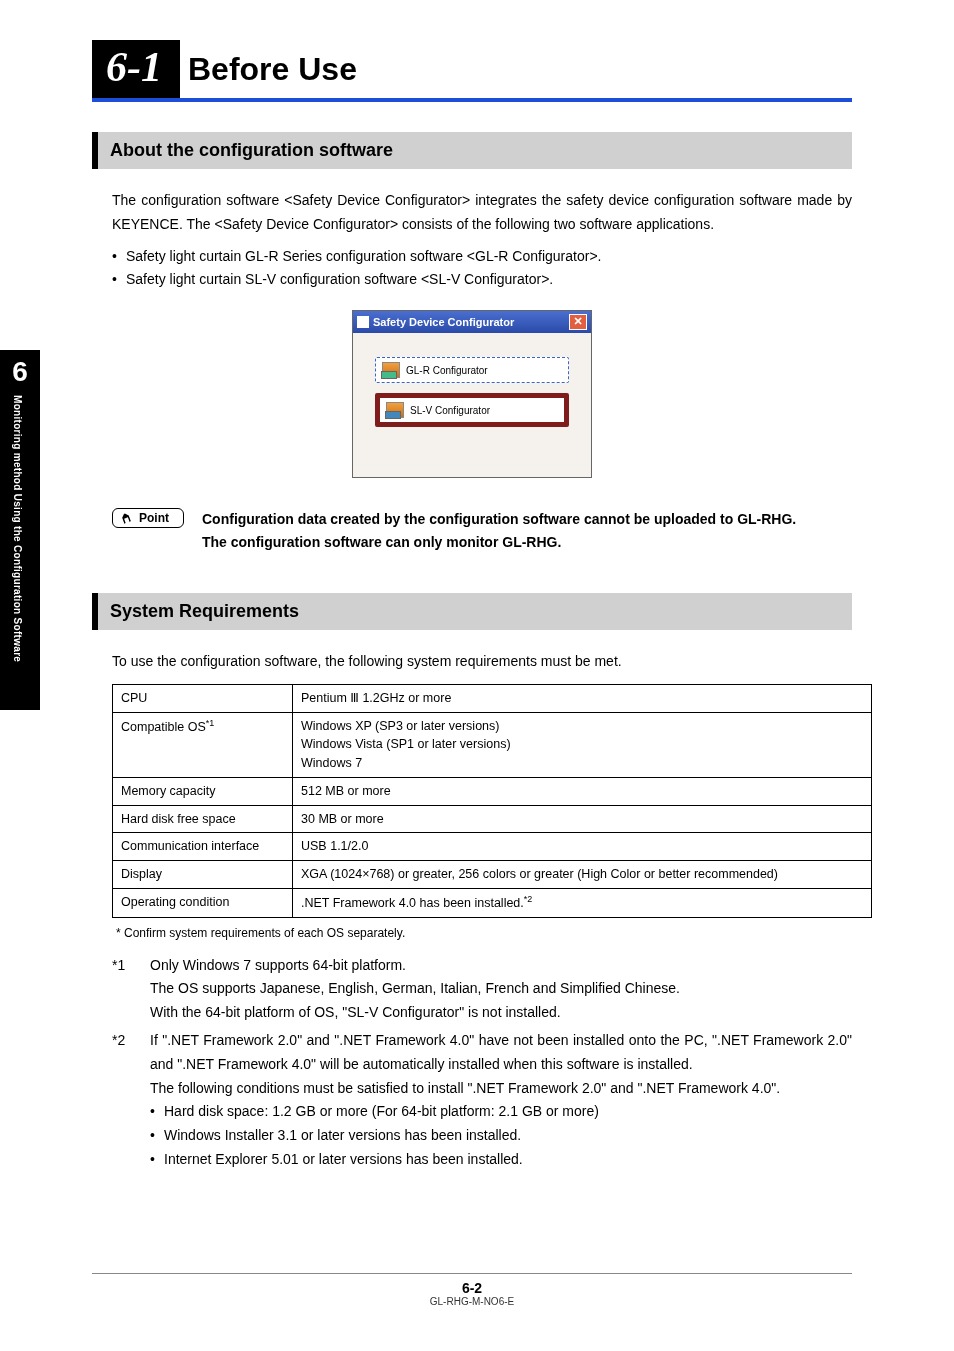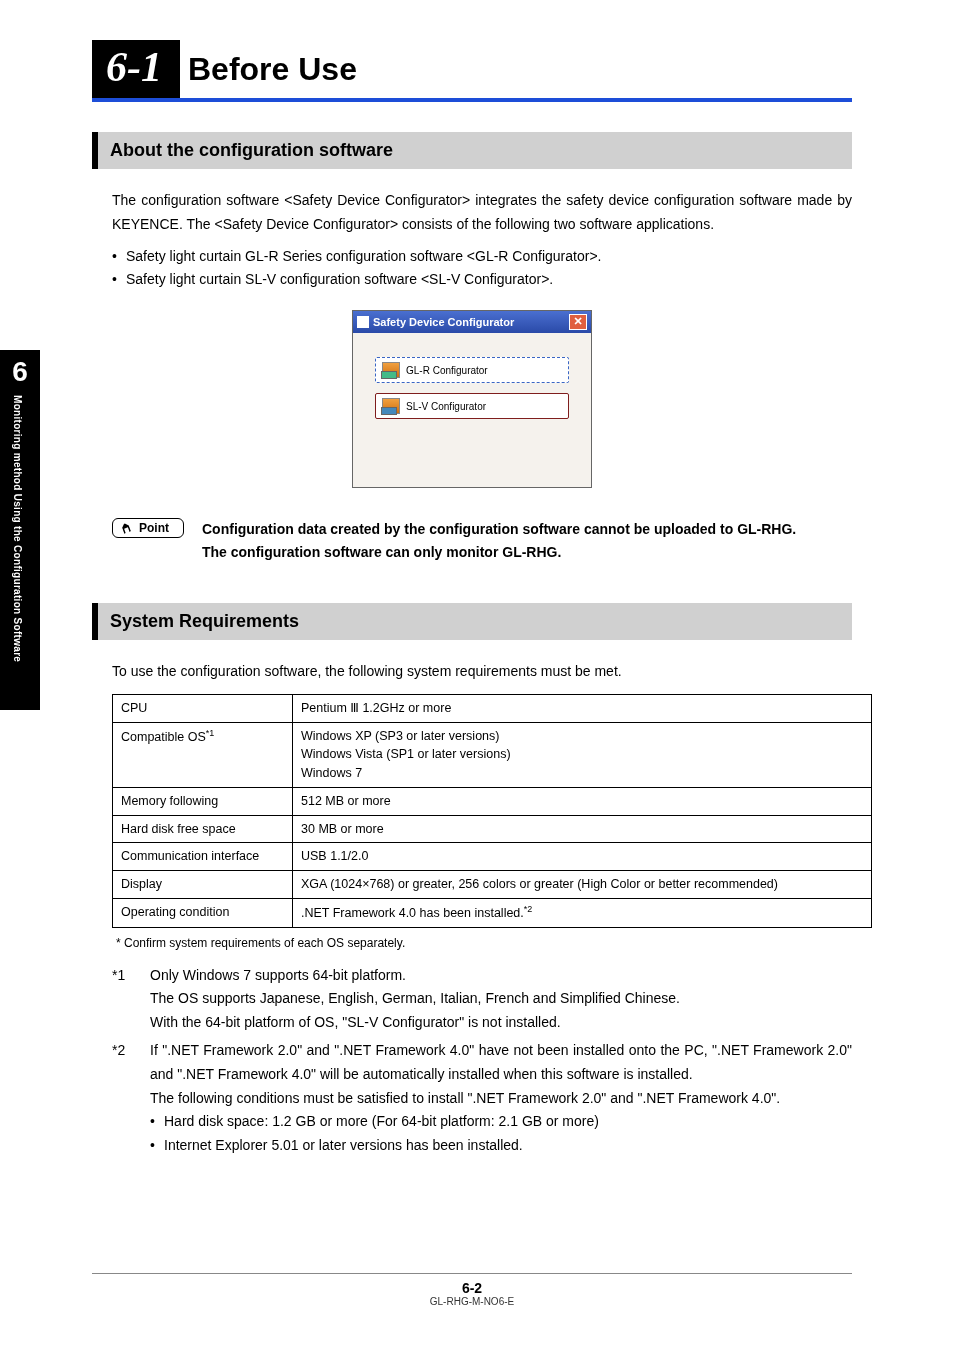--- a/index.html
+++ b/index.html
@@ -115,23 +115,23 @@
   .closebtn {
     width: 18px; height: 16px;
     background: #e06040;
     border: 1px solid #fff;
     color:#fff;
     font-size:11px;
     text-align:center;
     line-height:13px;
     font-weight:bold;
   }
-  .swbody { padding: 24px 22px 58px; }
+  .swbody { padding: 24px 22px 40px; }
   .swbtn {
-    border: 1px solid #7f1d1d;
+    border: 5px solid #7f1d1d;
     background: #fff;
     padding: 4px 6px;
     margin-bottom: 10px;
     font-size: 10px;
     display: flex;
     align-items: center;
     gap: 6px;
     border-radius: 2px;
   }
   .swbtn.selected { border: 1px dashed #3a66c4; }
@@ -288,21 +288,21 @@
     <tbody id="req-body">
         <tr>
           <td>CPU</td>
           <td>Pentium Ⅲ 1.2GHz or more</td>
         </tr>
         <tr>
           <td>Compatible OS<sup>*1</sup></td>
           <td>Windows XP (SP3 or later versions)<br>Windows Vista (SP1 or later versions)<br>Windows 7</td>
         </tr>
         <tr>
-          <td>Memory following</td>
+          <td>Memory capacity</td>
           <td>512 MB or more</td>
         </tr>
         <tr>
           <td>Hard disk free space</td>
           <td>30 MB or more</td>
         </tr>
         <tr>
           <td>Communication interface</td>
           <td>USB 1.1/2.0</td>
         </tr>
@@ -328,20 +328,21 @@
         <div>With the 64-bit platform of OS, "SL-V Configurator" is not installed.</div>
       </div>
     </div>
     <div class="nrow">
       <div class="nlbl">*2</div>
       <div class="nbody">
         <div>If ".NET Framework 2.0" and ".NET Framework 4.0" have not been installed onto the PC, ".NET Framework 2.0" and ".NET Framework 4.0" will be automatically installed when this software is installed.</div>
         <div>The following conditions must be satisfied to install ".NET Framework 2.0" and ".NET Framework 4.0".</div>
         <ul>
           <li>Hard disk space: 1.2 GB or more (For 64-bit platform: 2.1 GB or more)</li>
+          <li>Windows Installer 3.1 or later versions has been installed.</li>
           <li>Internet Explorer 5.01 or later versions has been installed.</li>
         </ul>
       </div>
     </div>
   </div>
 
 </div>
 
 <div class="footer">
   <span class="pg">6-2</span>

